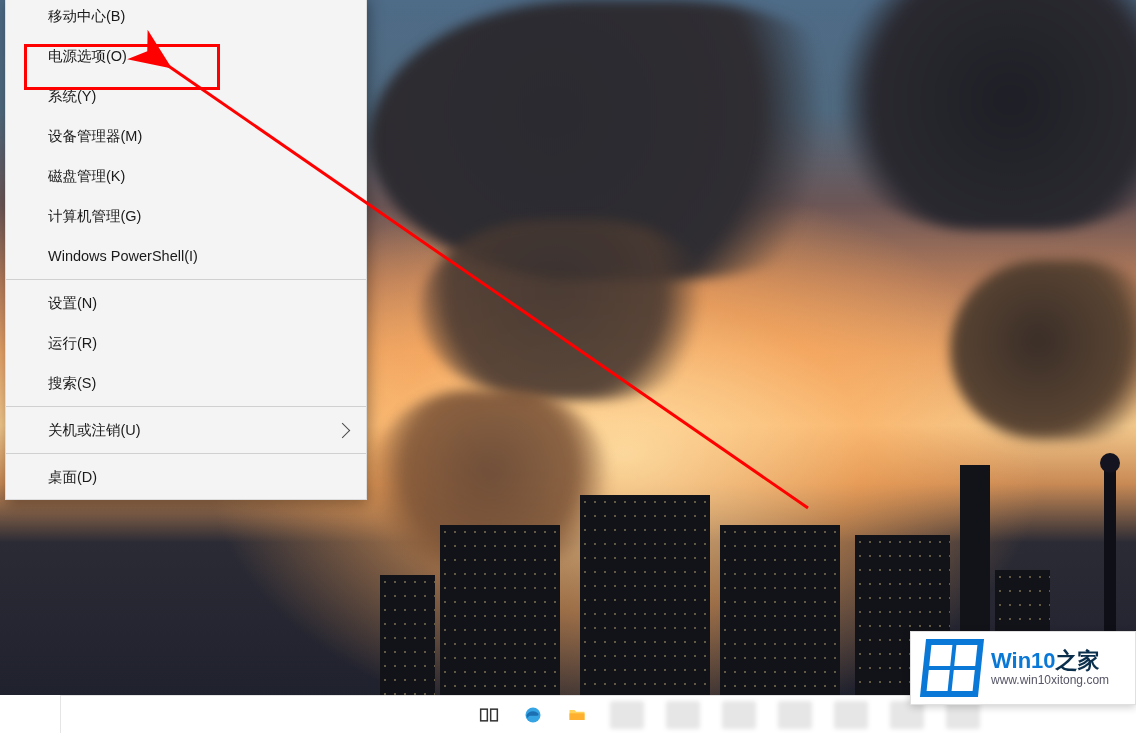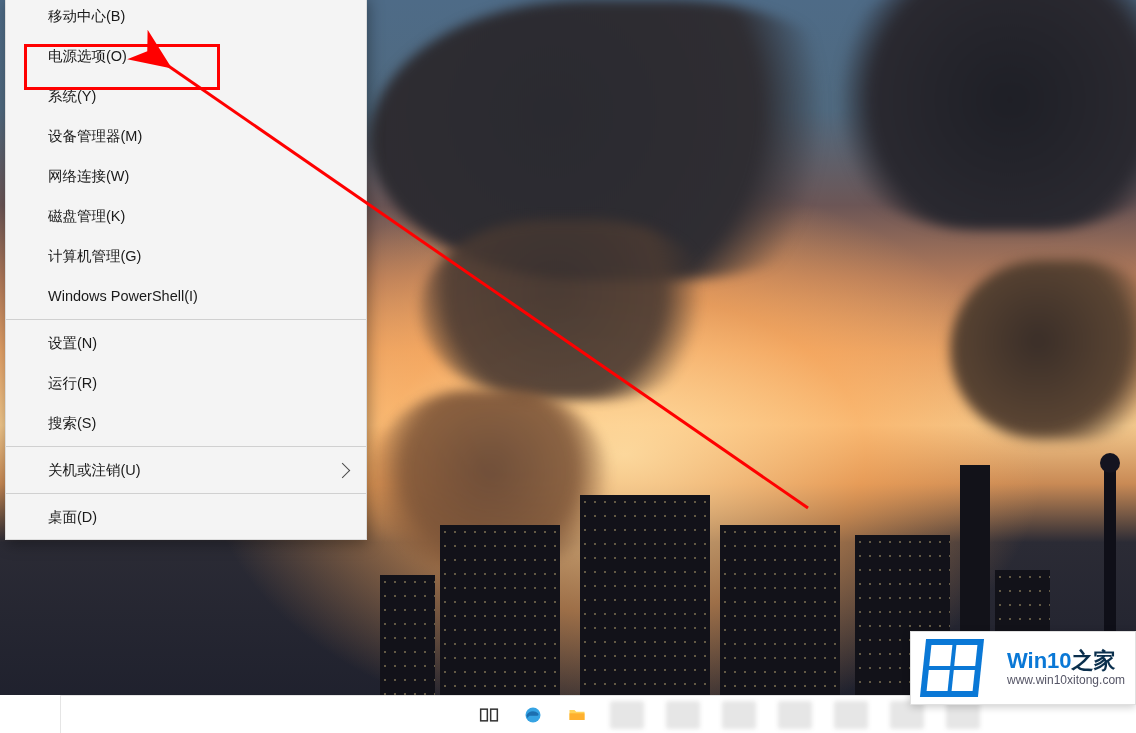--- a/index.html
+++ b/index.html
@@ -50,21 +50,21 @@
     display:flex;align-items:center;justify-content:space-between;height:40px;
     padding:0 18px 0 42px;color:#1a1a1a;font-size:14.5px;cursor:default;
   }
   .sep{height:1px;background:#d0d0d0;margin:3px 0;}
   .chev{width:10px;height:10px;border-right:1.6px solid #4a4a4a;border-top:1.6px solid #4a4a4a;transform:rotate(45deg);}
   
   .hilite{position:absolute;left:24px;top:44px;width:190px;height:40px;border:3px solid #ff0000;z-index:7;pointer-events:none;}
   
   .arrow-svg{position:absolute;left:0;top:0;width:1136px;height:733px;z-index:8;pointer-events:none;}
   
-  .badge{position:absolute;right:0;bottom:28px;width:224px;height:72px;background:#fff;border:1px solid #e0e0e0;box-shadow:0 2px 8px rgba(0,0,0,.2);z-index:20;display:flex;align-items:center;gap:16px;}
+  .badge{position:absolute;right:0;bottom:28px;width:224px;height:72px;background:#fff;border:1px solid #e0e0e0;box-shadow:0 2px 8px rgba(0,0,0,.2);z-index:20;display:flex;align-items:center;}
   .badge .logo{width:58px;height:58px;margin:0 10px 0 12px;background:#0a78d6;display:grid;grid-template-columns:1fr 1fr;grid-template-rows:1fr 1fr;gap:4px;padding:6px;box-sizing:border-box;transform:skewX(-6deg);}
   .badge .logo div{background:#fff;}
   .badge .txt{display:flex;flex-direction:column;line-height:1.15;}
   .badge .t1{font-size:22px;font-weight:600;color:#0a2f4d;}
   .badge .t1 span{color:#0a78d6;}
   .badge .t2{font-size:12px;color:#556;}
 </style>
 </head>
 <body>
 
@@ -106,23 +106,20 @@
   <div class="menu-item">
       <span>电源选项(O)</span>
     </div>
   <div class="menu-item">
       <span>系统(Y)</span>
     </div>
   <div class="menu-item">
       <span>设备管理器(M)</span>
     </div>
   <div class="menu-item">
-      <span>网络连接(W)</span>
-    </div>
-  <div class="menu-item">
       <span>磁盘管理(K)</span>
     </div>
   <div class="menu-item">
       <span>计算机管理(G)</span>
     </div>
   <div class="menu-item">
       <span>Windows PowerShell(I)</span>
     </div>
   <div class="sep"></div>
   <div class="menu-item">

